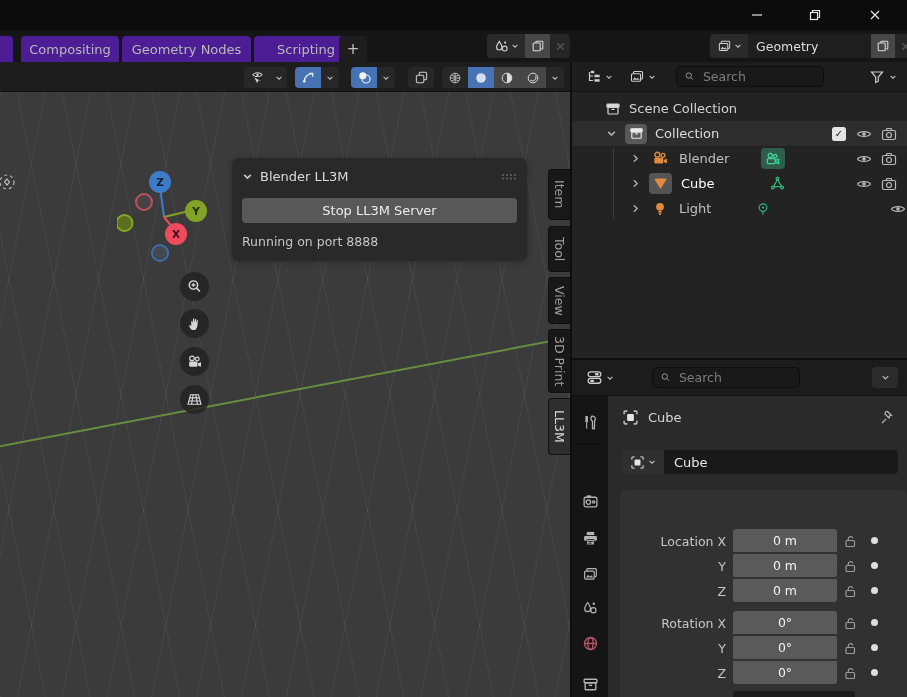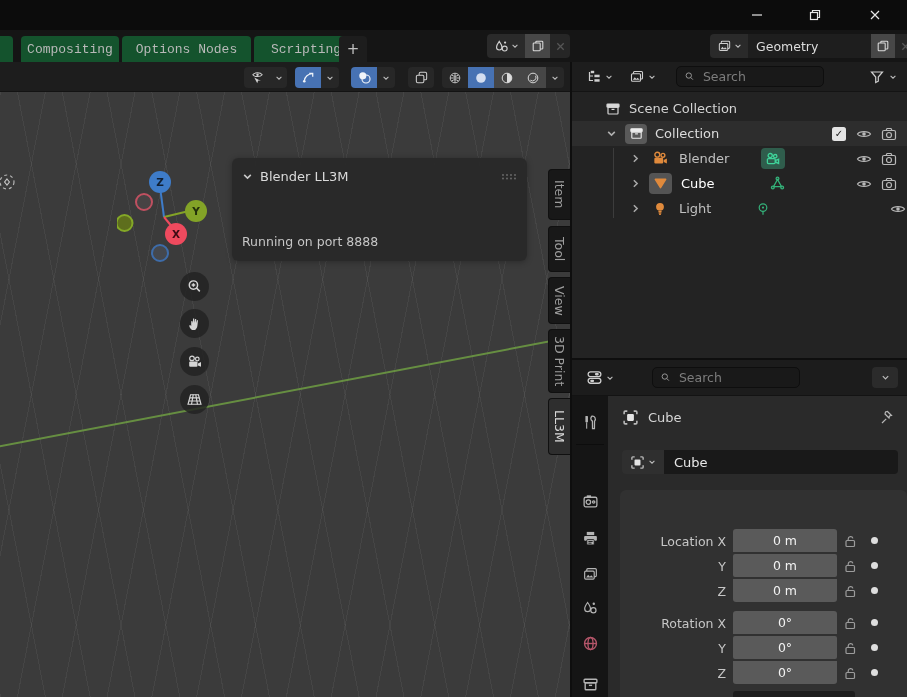--- a/index.html
+++ b/index.html
@@ -4,21 +4,21 @@
 <style>
   html,body{margin:0;padding:0;background:#000;}
   #app{position:relative;width:907px;height:697px;background:#0c0c0c;overflow:hidden;
        font-family:"DejaVu Sans","Liberation Sans",sans-serif;font-size:12px;color:#c8c8c8;
        -webkit-font-smoothing:antialiased;}
   .abs{position:absolute;}
   .row{display:flex;align-items:center;}
   .ctr{display:flex;align-items:center;justify-content:center;}
   svg{display:block;}
   
-  .ws-tab{background:#14532d;border-radius:4px 4px 0 0;color:#b9b9b9;font-size:13px;font-family:Liberation Mono, monospace;}
+  .ws-tab{background:#4c1d95;border-radius:4px 4px 0 0;color:#b9b9b9;font-size:13px;}
   
   .idw-icon{background:#2a2a2a;border-radius:4px 0 0 4px;gap:2px;}
   .idw-val{background:#1e1e1e;color:#dcdcdc;font-size:12.5px;justify-content:flex-start;padding:0 8px;gap:6px;}
   .idw-copy{background:#474747;color:#d8d8d8;}
   .idw-x{background:#262626;border-radius:0 4px 4px 0;color:#565656;}
   
   .hbtn{background:#272727;color:#cfcfcf;}
   .hbtn.blue{background:#4772b3;color:#eef3fa;}
   .hbtn.lt{background:#464646;}
   .r-l{border-radius:4px 0 0 4px;}.r-r{border-radius:0 4px 4px 0;}.r-a{border-radius:4px;}
@@ -63,21 +63,21 @@
     <div class="abs ctr" data-name="close-button" style="left:857px;top:3px;width:36px;height:24px;">
       <svg data-name="close-icon" width="14" height="14" viewBox="0 0 14 14">
           <path d="M3 3l8 8M11 3l-8 8" stroke="#e6e6e6" stroke-width="1.2"></path>
         </svg>
     </div>
   </div>
 
   <div class="abs" data-name="workspace-tabbar" style="left:0;top:30px;width:907px;height:32px;background:#151515;">
     <div class="abs ws-tab" data-name="workspace-tab-partial" style="left:0;top:6px;width:13px;height:26px;border-radius:0 4px 0 0;"></div>
     <div class="abs ws-tab ctr" data-name="workspace-tab-compositing" style="left:21px;top:6px;width:98px;height:26px;">Compositing</div>
-    <div class="abs ws-tab ctr" data-name="workspace-tab-geometry-nodes" style="left:122px;top:6px;width:129px;height:26px;">Options Nodes</div>
+    <div class="abs ws-tab ctr" data-name="workspace-tab-geometry-nodes" style="left:122px;top:6px;width:129px;height:26px;">Geometry Nodes</div>
     <div class="abs ws-tab ctr" data-name="workspace-tab-scripting" style="left:254px;top:6px;width:104px;height:26px;">Scripting</div>
     <div class="abs ctr" data-name="add-workspace-button" style="left:339px;top:6px;width:28px;height:26px;background:#1d1d1d;border-radius:4px 4px 0 0;color:#c0c0c0;font-size:15px;">+</div>
 
     <div class="abs row" data-name="scene-selector" style="left:487px;top:4px;height:24px;">
       <div class="row ctr idw-icon" data-name="scene-browse-button" style="width:38px;height:24px;">
         <svg data-name="scene-icon" width="15" height="15" viewBox="0 0 16 16" fill="none" stroke="#cfcfcf" stroke-width="1.2">
           <path d="M5.6 2.5C5.6 2.5 2.7 6.6 2.7 8.8a2.9 2.9 0 005.8 0C8.5 6.6 5.6 2.5 5.6 2.5z"></path>
           <circle cx="11.4" cy="10.2" r="2.6"></circle>
             <circle cx="11.8" cy="3.8" r="1.2" fill="#cfcfcf" stroke="none"></circle>
         </svg>
@@ -278,20 +278,21 @@
             <circle cx="2" cy="2" r="0.9"></circle>
               <circle cx="6" cy="2" r="0.9"></circle>
               <circle cx="10" cy="2" r="0.9"></circle>
               <circle cx="14" cy="2" r="0.9"></circle>
             <circle cx="2" cy="5.5" r="0.9"></circle>
               <circle cx="6" cy="5.5" r="0.9"></circle>
               <circle cx="10" cy="5.5" r="0.9"></circle>
               <circle cx="14" cy="5.5" r="0.9"></circle>
           </svg>
         </div>
+        <div class="abs ctr" data-name="stop-ll3m-server-button" style="left:10px;top:40px;width:275px;height:25px;background:#585858;border-radius:4px;font-size:13px;color:#ececec;">Stop LL3M Server</div>
         <div class="abs" data-name="ll3m-server-status" style="left:10px;top:76px;font-size:12.5px;color:#c6c6c6;">Running on port 8888</div>
       </div>
 
       <div class="abs vtab" data-name="sidebar-tab-item" style="left:486px;top:77px;width:22px;height:51px;">Item</div>
       <div class="abs vtab" data-name="sidebar-tab-tool" style="left:486px;top:134px;width:22px;height:46px;">Tool</div>
       <div class="abs vtab" data-name="sidebar-tab-view" style="left:486px;top:185px;width:22px;height:47px;">View</div>
       <div class="abs vtab" data-name="sidebar-tab-3d-print" style="left:486px;top:237px;width:22px;height:64px;">3D Print</div>
       <div class="abs vtab active" data-name="sidebar-tab-ll3m" style="left:486px;top:306px;width:22px;height:57px;">LL3M</div>
     </div>
   </div>

